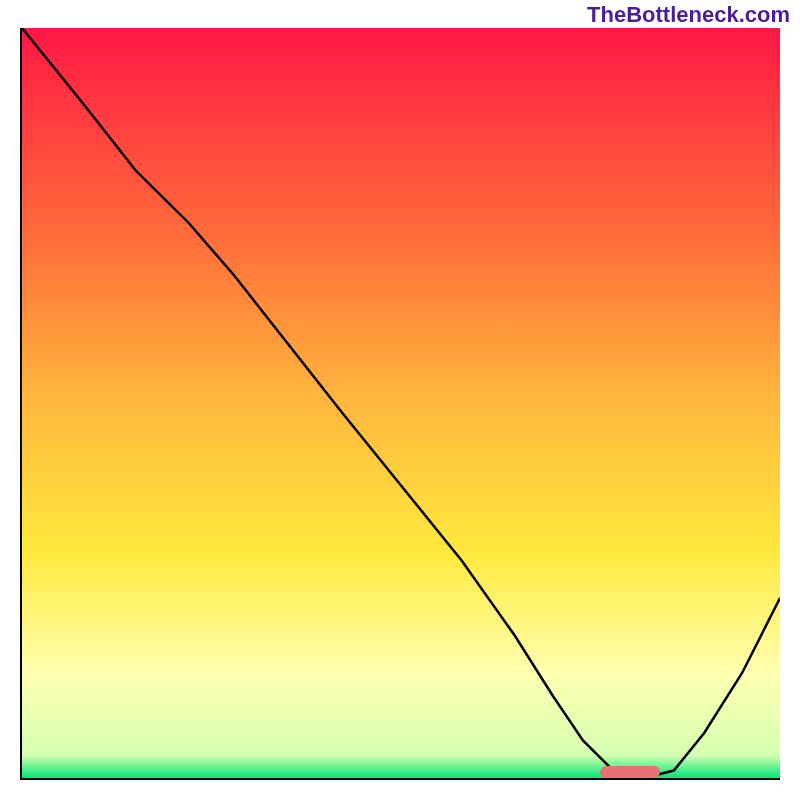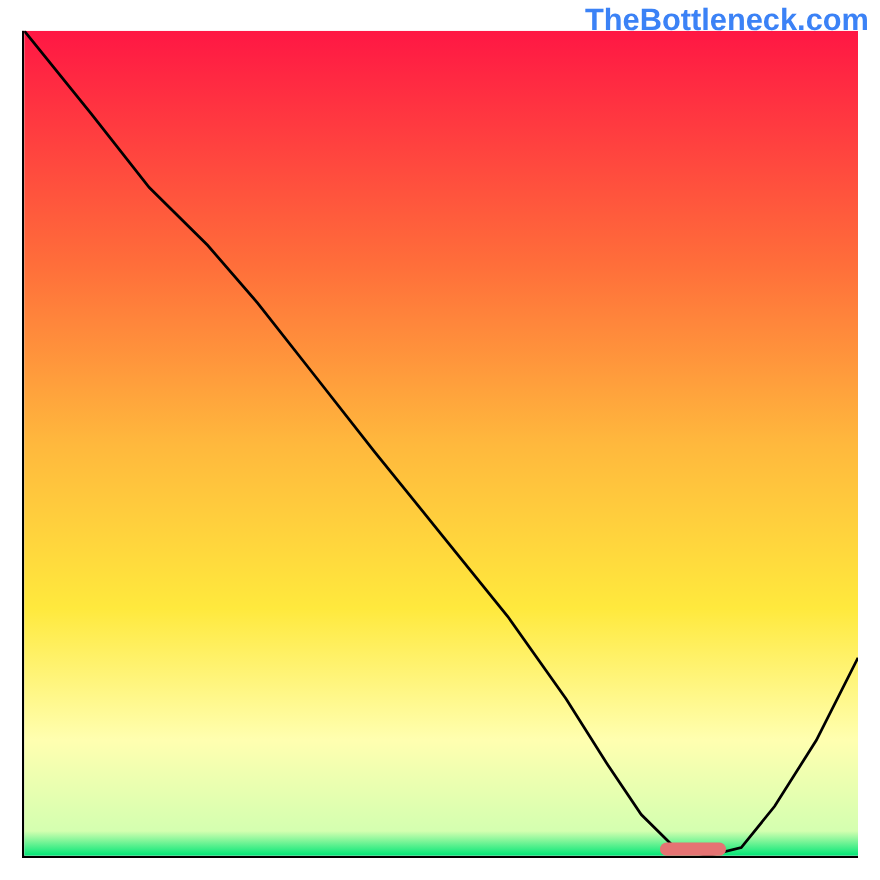--- a/index.html
+++ b/index.html
@@ -7,23 +7,23 @@
     width: 800px;
     height: 800px;
     background: #ffffff;
     position: relative;
     font-family: Arial, sans-serif;
   }
   .watermark {
     position: absolute;
     top: 2px;
     right: 10px;
-    font-size: 28px;
+    font-size: 22px;
     font-weight: bold;
-    color: #3b82f6;
+    color: #4c1d95;
     z-index: 10;
   }
   .plot-area {
     position: absolute;
     left: 20px;
     top: 28px;
     width: 760px;
     height: 752px;
     border-left: 2.5px solid #000;
     border-bottom: 2.5px solid #000;

